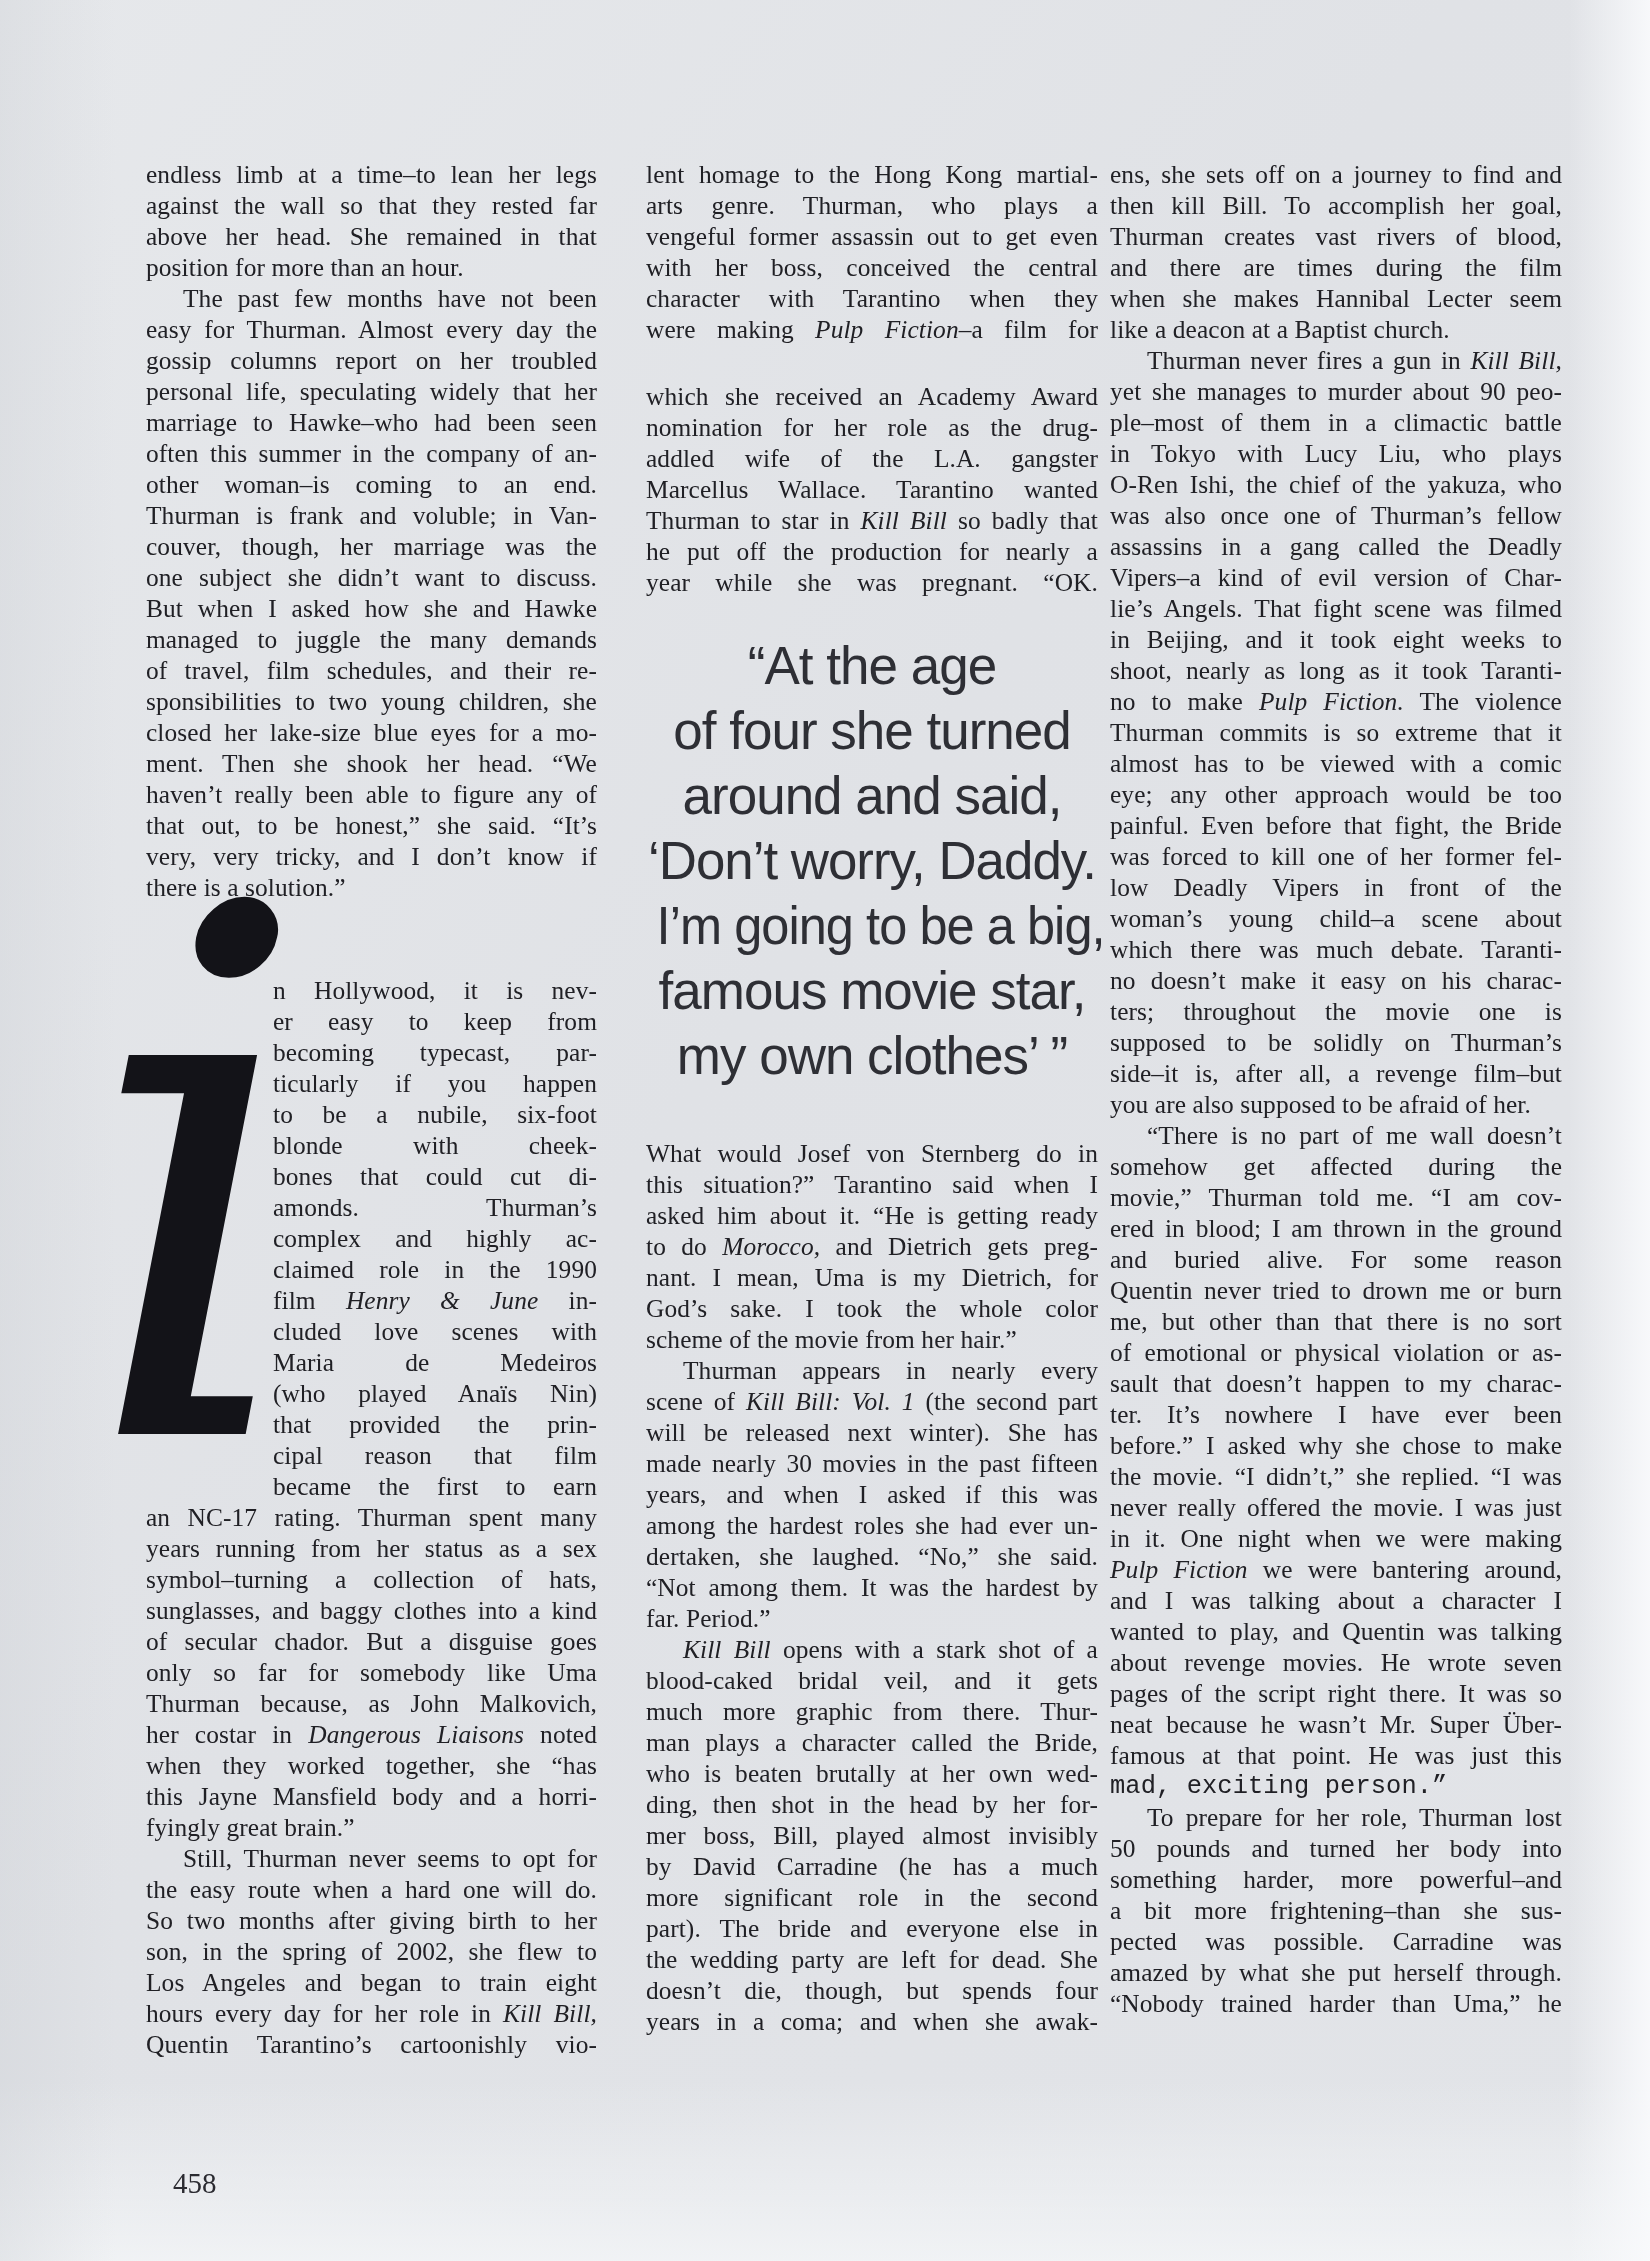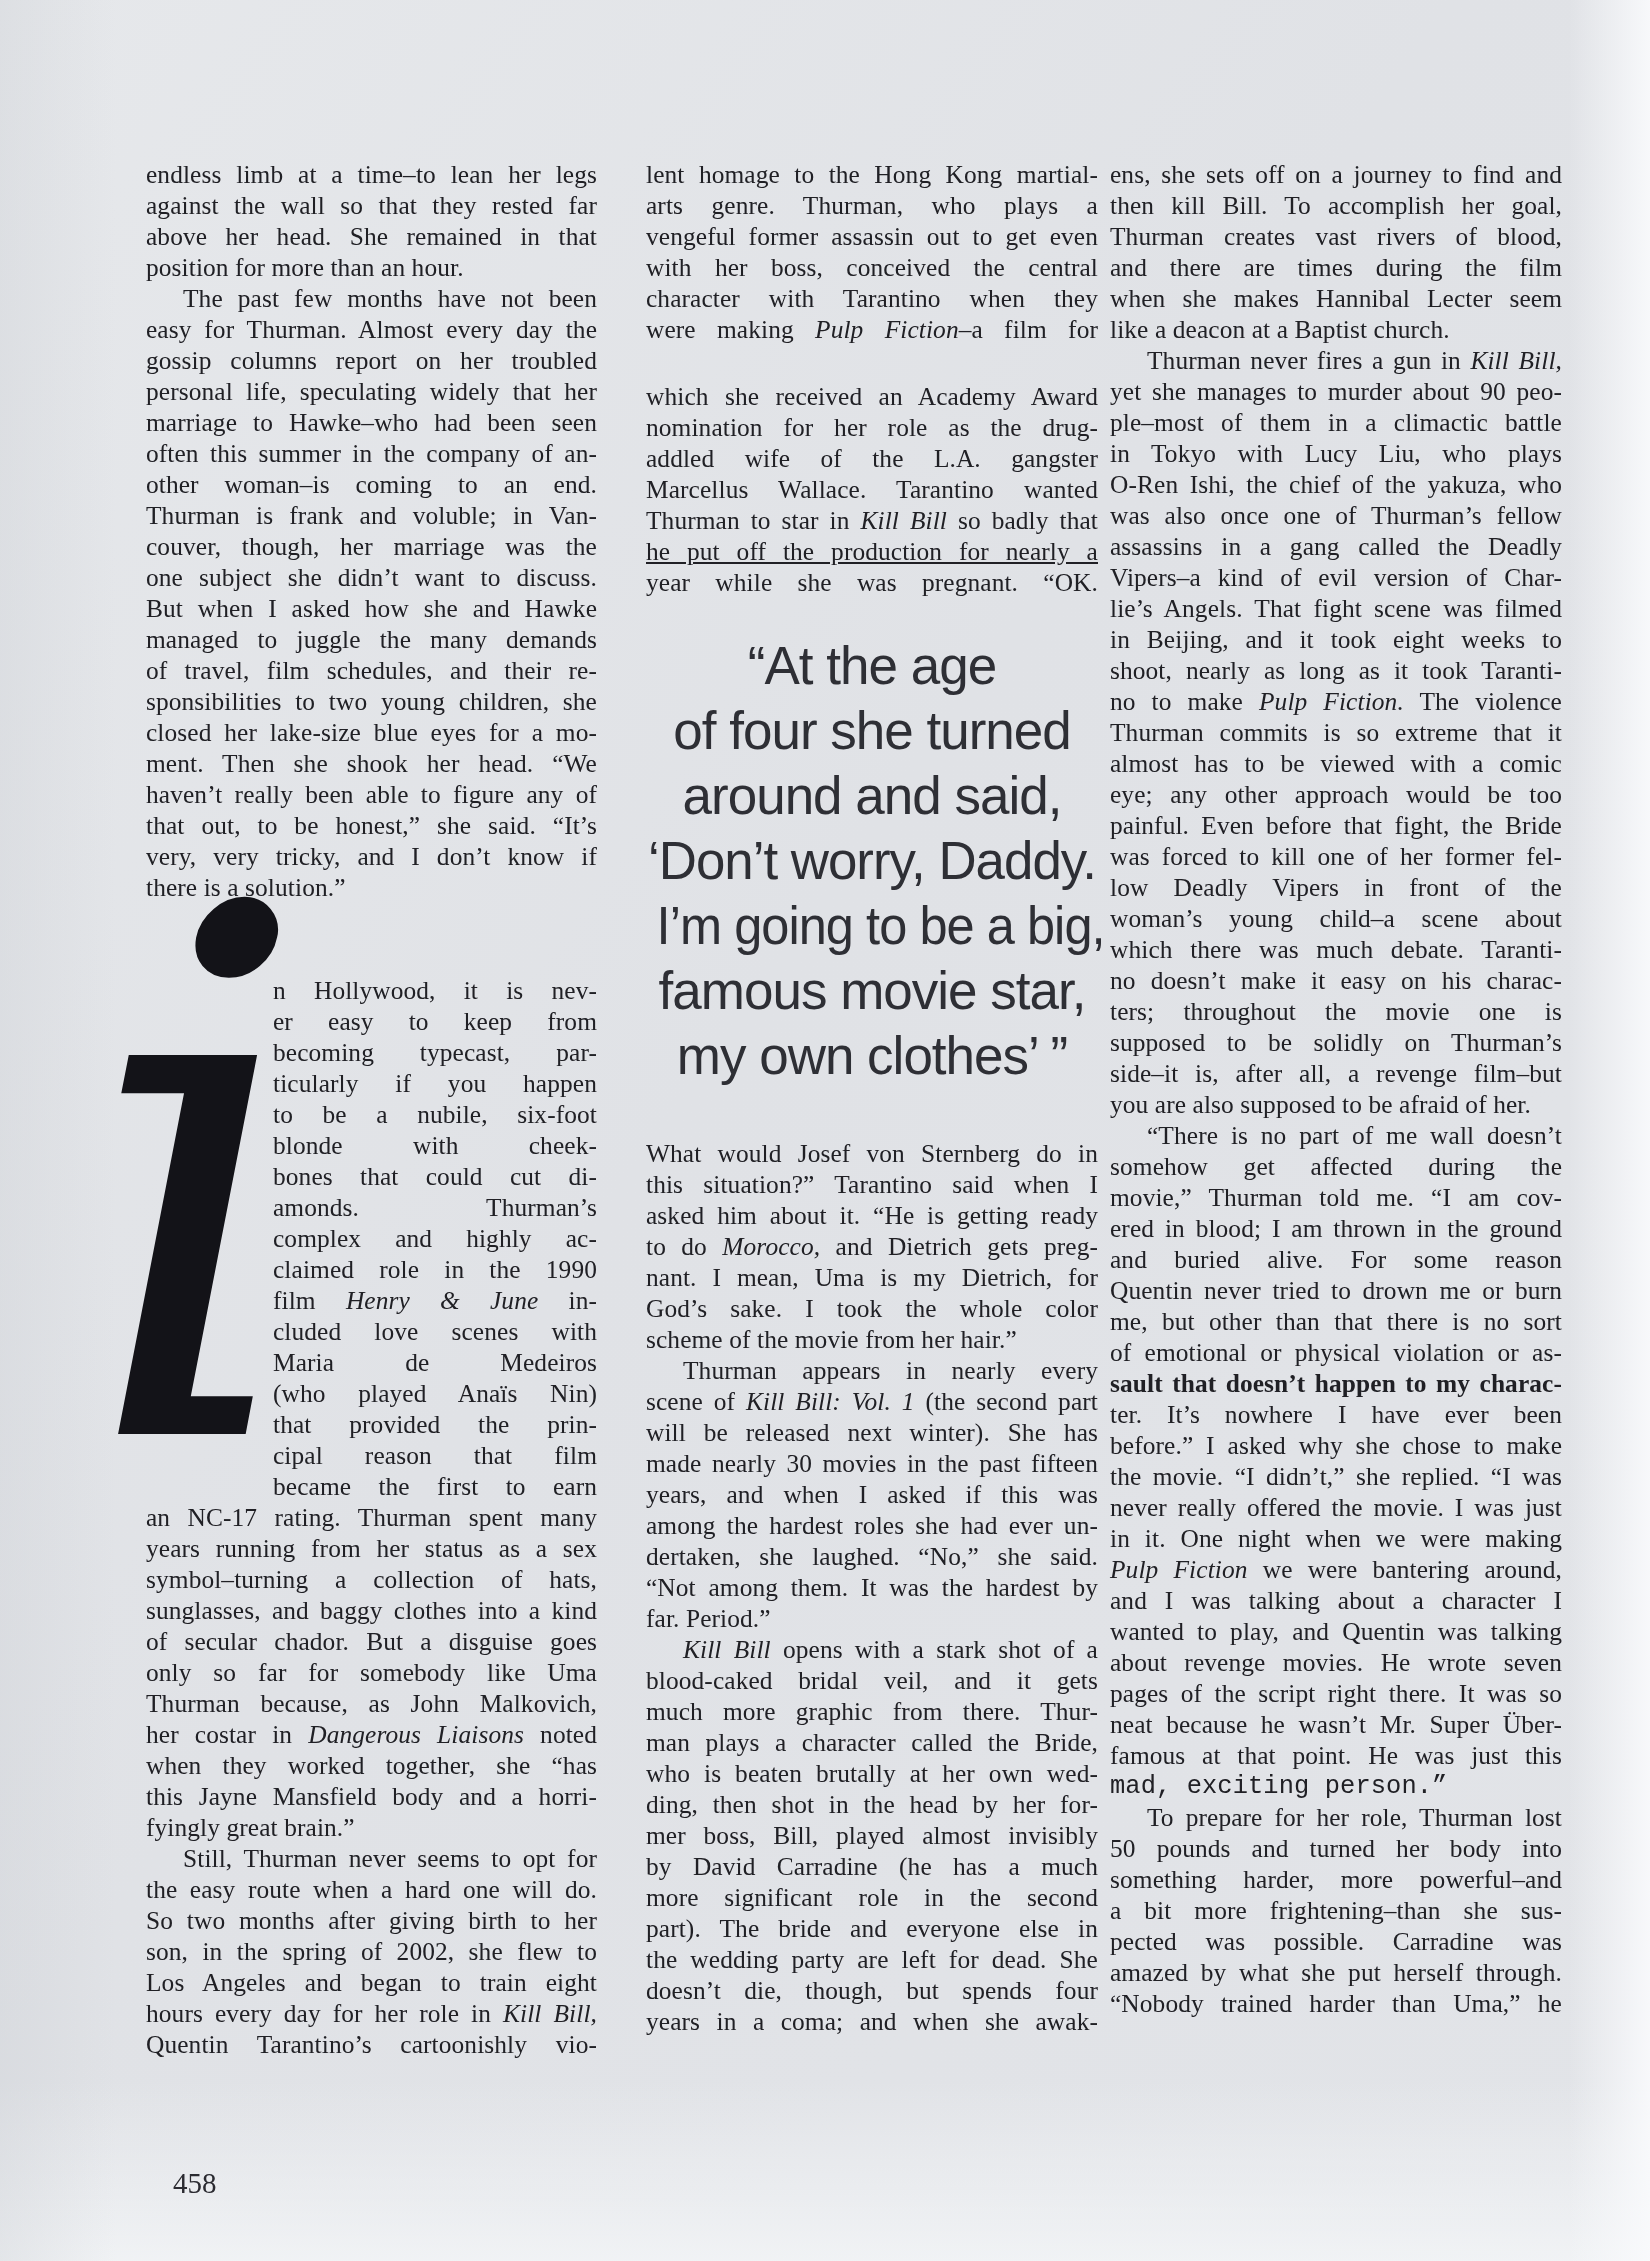--- a/index.html
+++ b/index.html
@@ -136,21 +136,21 @@
         <div class="line" style="white-space: normal;">arts genre. Thurman, who plays a</div>
         <div class="line" style="white-space: normal;">vengeful former assassin out to get even</div>
         <div class="line" style="white-space: normal;">with her boss, conceived the central</div>
         <div class="line" style="white-space: normal;">character with Tarantino when they</div>
         <div class="line" style="white-space: normal;">were making <i>Pulp Fiction</i>–a film for</div>
         <div class="line" style="white-space: normal; margin-top: 36px;">which she received an Academy Award</div>
         <div class="line" style="white-space: normal;">nomination for her role as the drug-</div>
         <div class="line" style="white-space: normal;">addled wife of the L.A. gangster</div>
         <div class="line" style="white-space: normal;">Marcellus Wallace. Tarantino wanted</div>
         <div class="line" style="white-space: normal;">Thurman to star in <i>Kill Bill</i> so badly that</div>
-        <div class="line" style="white-space: normal; text-decoration: underline;">he put off the production for nearly a</div>
+        <div class="line" style="white-space: normal;">he put off the production for nearly a</div>
         <div class="line" style="white-space: normal;">year while she was pregnant. “OK.</div>
       </div>
       <div class="block" style="margin-top: 35px;">
         <div class="qline" style="white-space: nowrap;">“At the age</div>
         <div class="qline" style="white-space: nowrap;">of four she turned</div>
         <div class="qline" style="white-space: nowrap;">around and said,</div>
         <div class="qline" style="white-space: nowrap; transform: scaleX(0.997199);">‘Don’t worry, Daddy.</div>
         <div class="qline" style="white-space: nowrap; transform: scaleX(0.953146);">I’m going to be a big,</div>
         <div class="qline" style="white-space: nowrap;">famous movie star,</div>
         <div class="qline" style="white-space: nowrap;">my own clothes’ ”</div>
@@ -229,21 +229,21 @@
       </div>
       <div class="block">
         <div class="line ind" style="white-space: normal;">“There is no part of me wall doesn’t</div>
         <div class="line" style="white-space: normal;">somehow get affected during the</div>
         <div class="line" style="white-space: normal;">movie,” Thurman told me. “I am cov-</div>
         <div class="line" style="white-space: normal;">ered in blood; I am thrown in the ground</div>
         <div class="line" style="white-space: normal;">and buried alive. For some reason</div>
         <div class="line" style="white-space: normal;">Quentin never tried to drown me or burn</div>
         <div class="line" style="white-space: normal;">me, but other than that there is no sort</div>
         <div class="line" style="white-space: normal;">of emotional or physical violation or as-</div>
-        <div class="line" style="white-space: normal; font-weight: bold;">sault that doesn’t happen to my charac-</div>
+        <div class="line" style="white-space: normal;">sault that doesn’t happen to my charac-</div>
         <div class="line" style="white-space: normal;">ter. It’s nowhere I have ever been</div>
         <div class="line" style="white-space: normal;">before.” I asked why she chose to make</div>
         <div class="line" style="white-space: normal;">the movie. “I didn’t,” she replied. “I was</div>
         <div class="line" style="white-space: normal;">never really offered the movie. I was just</div>
         <div class="line" style="white-space: normal;">in it. One night when we were making</div>
         <div class="line" style="white-space: normal;"><i>Pulp Fiction</i> we were bantering around,</div>
         <div class="line" style="white-space: normal;">and I was talking about a character I</div>
         <div class="line" style="white-space: normal;">wanted to play, and Quentin was talking</div>
         <div class="line" style="white-space: normal;">about revenge movies. He wrote seven</div>
         <div class="line" style="white-space: normal;">pages of the script right there. It was so</div>

